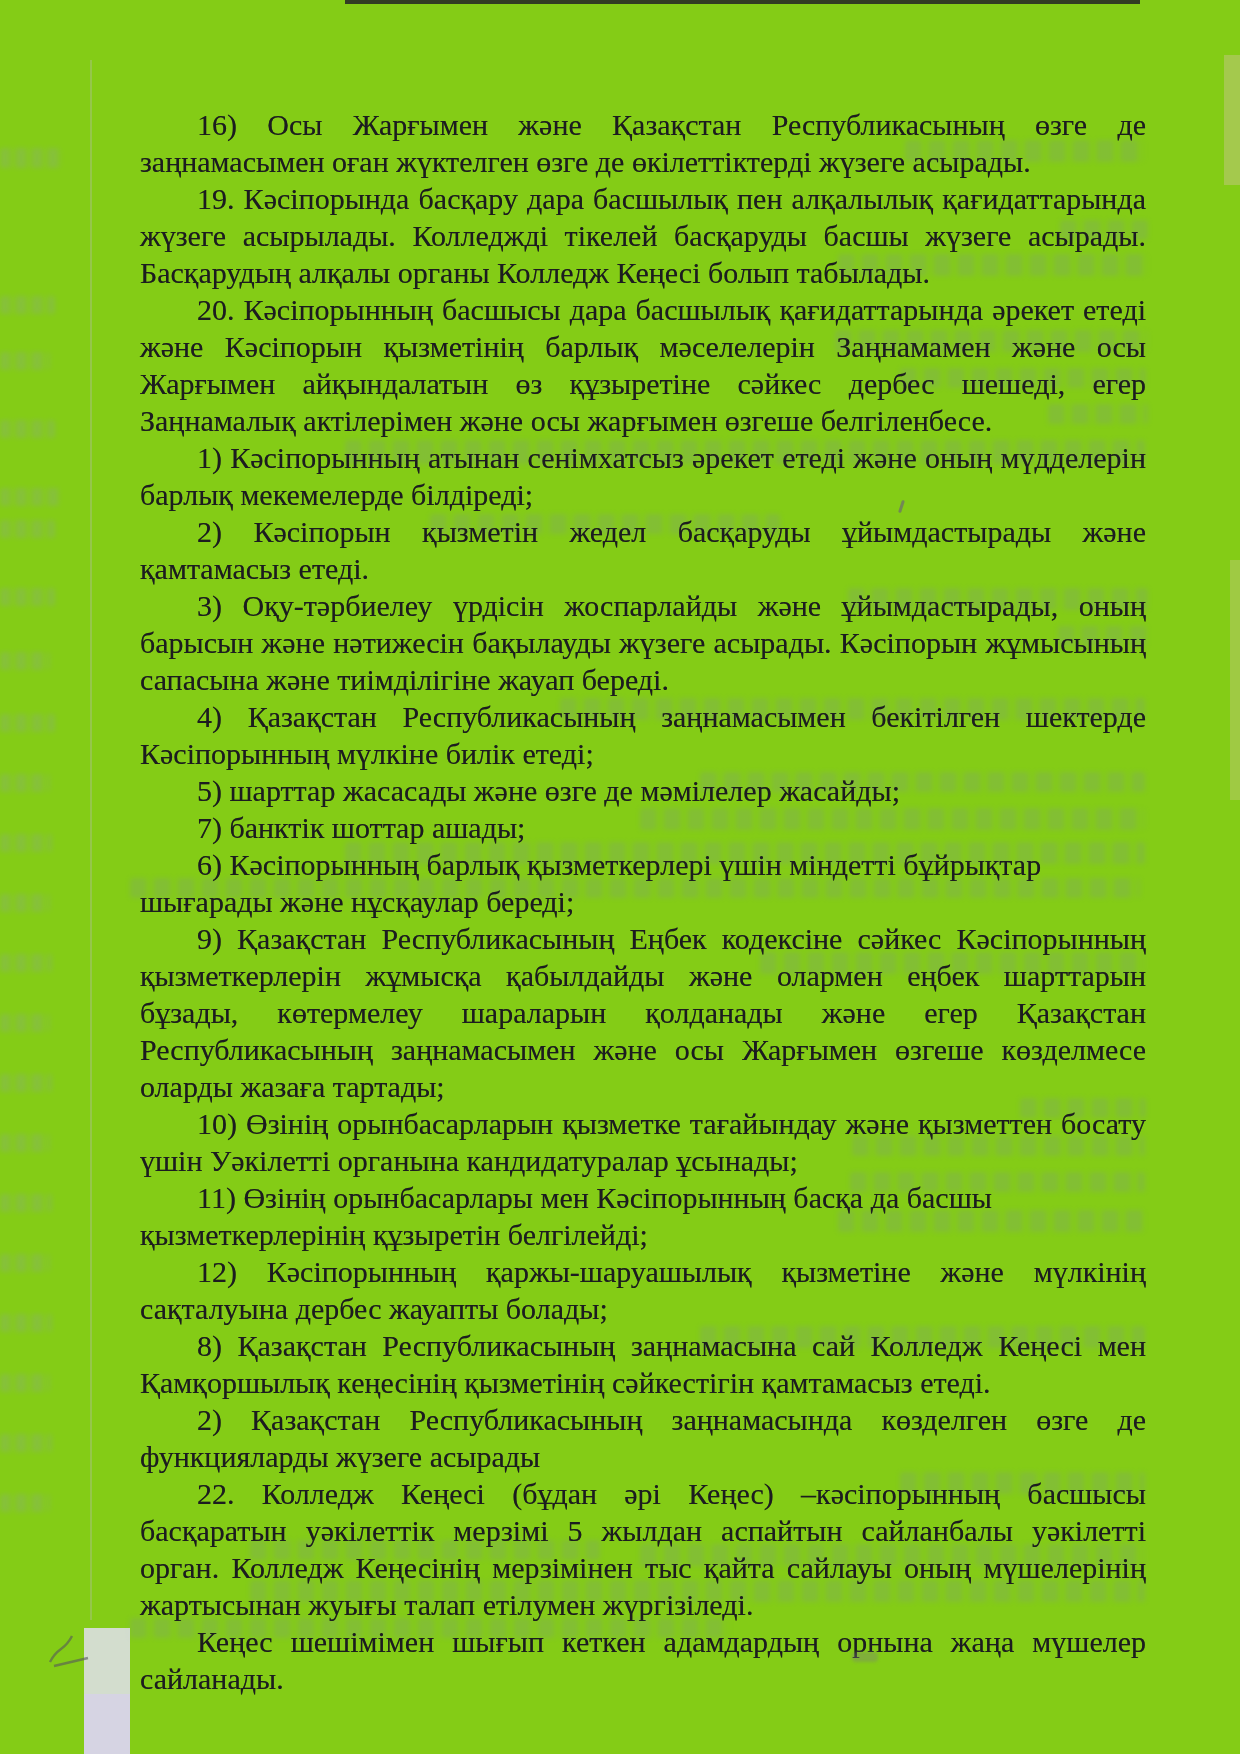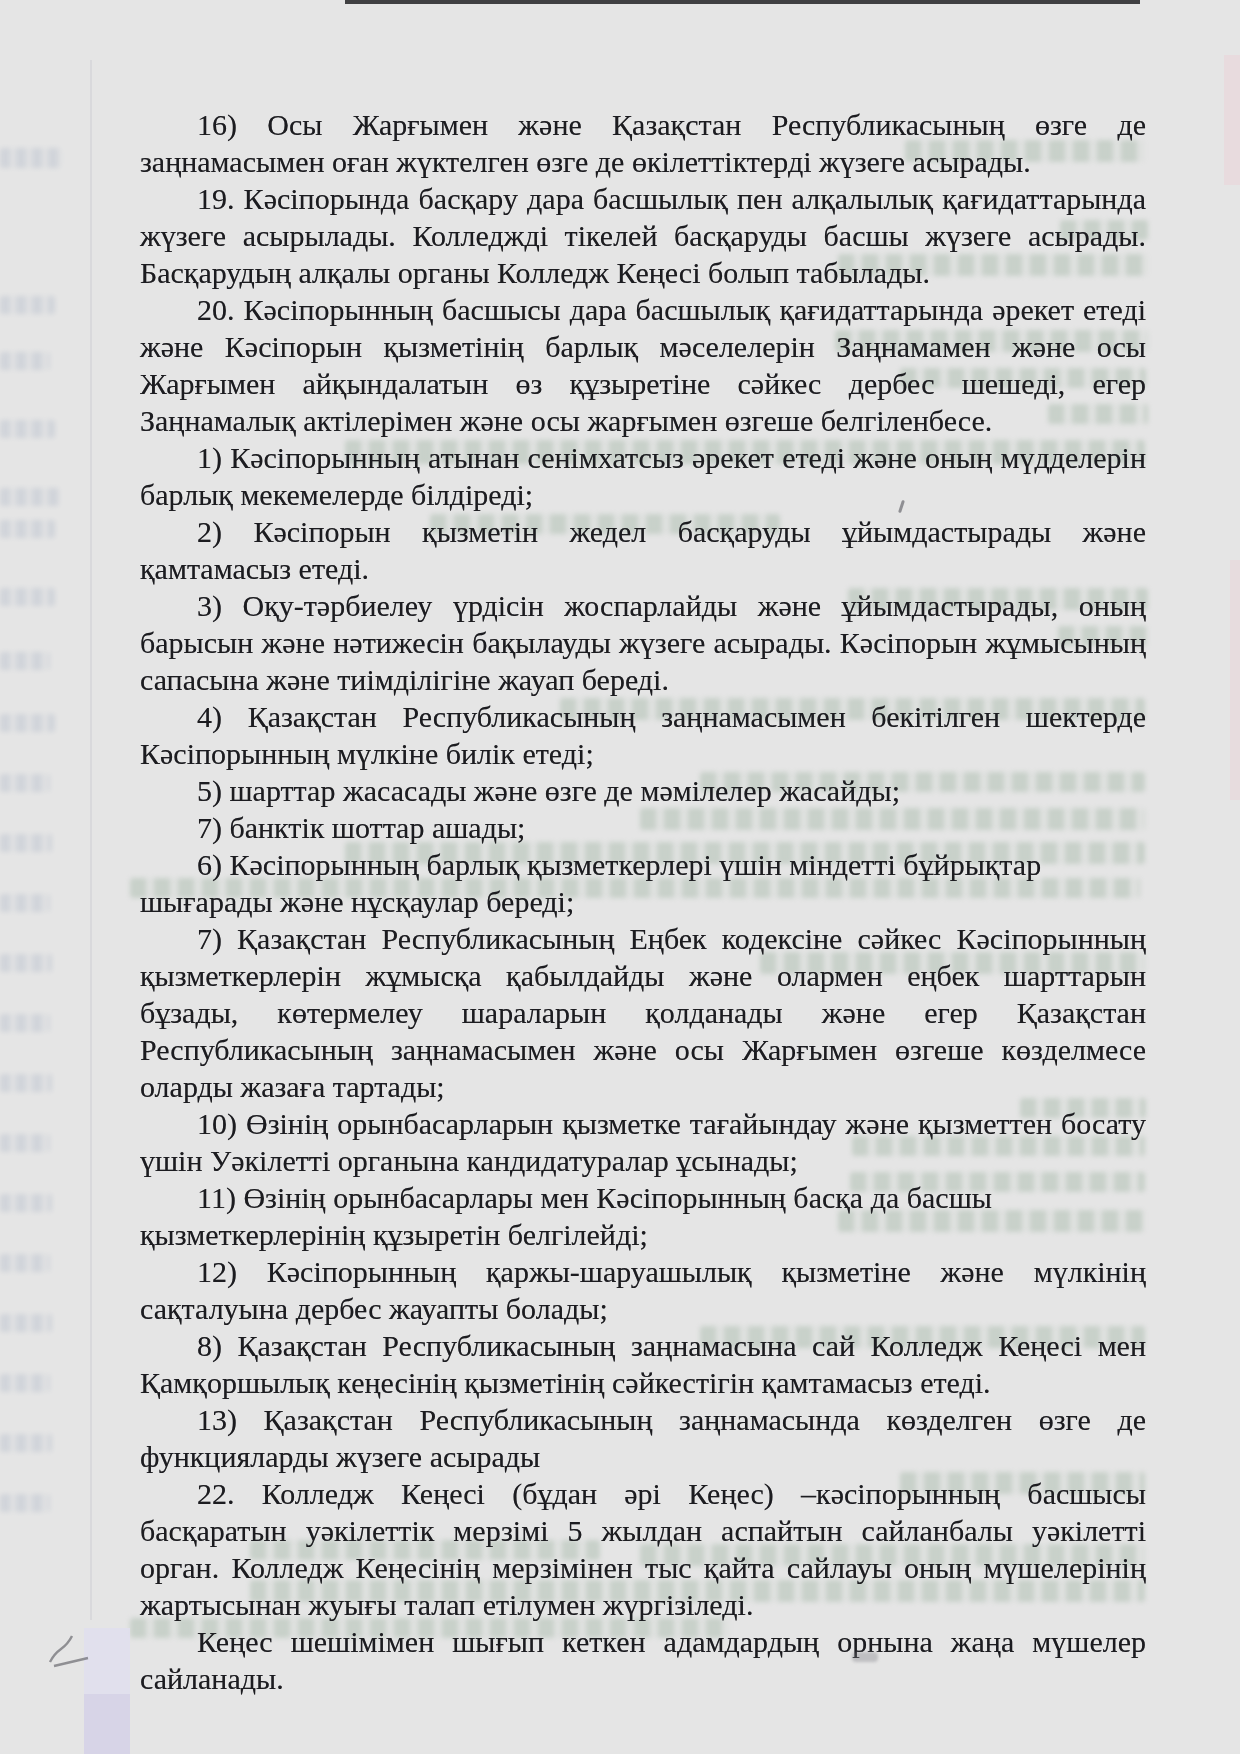--- a/index.html
+++ b/index.html
@@ -1,19 +1,19 @@
 <!DOCTYPE html>
 <html><head>
 <meta charset="utf-8">
 <style>
   html,body{margin:0;padding:0;background:#ffffff;}
   .page{
     position:relative;
     width:1240px;height:1754px;
-    background:#e5e5e5;
+    background:#84cc16;
     overflow:hidden;
     font-family:"Liberation Serif","DejaVu Serif",serif;
   }
   .textblock{
     position:absolute;left:140px;top:106px;width:1006px;
     color:#1c1c20;
     font-size:30px;line-height:37px;
     text-shadow:0 0 0.6px rgba(10,10,15,.5);
   }
   .para{margin:0;text-indent:57px;}
@@ -112,27 +112,27 @@
       <p class="para justify">19. Кәсіпорында басқару дара басшылық пен алқалылық қағидаттарында жүзеге асырылады.  Колледжді тікелей басқаруды басшы жүзеге асырады. Басқарудың алқалы органы Колледж Кеңесі болып табылады.</p>
       <p class="para justify">20. Кәсіпорынның басшысы дара басшылық қағидаттарында әрекет етеді және Кәсіпорын қызметінің барлық мәселелерін Заңнамамен және осы Жарғымен айқындалатын өз құзыретіне сәйкес дербес шешеді, егер Заңнамалық актілерімен және осы жарғымен өзгеше белгіленбесе.</p>
       <p class="para justify">1) Кәсіпорынның атынан сенімхатсыз әрекет етеді және оның мүдделерін барлық мекемелерде  білдіреді;</p>
       <p class="para justify">2) Кәсіпорын қызметін жедел    басқаруды ұйымдастырады және қамтамасыз етеді.</p>
       <p class="para justify">3) Оқу-тәрбиелеу үрдісін жоспарлайды және ұйымдастырады, оның барысын және нәтижесін бақылауды жүзеге асырады. Кәсіпорын жұмысының сапасына және тиімділігіне жауап береді.</p>
       <p class="para justify">4) Қазақстан Республикасының заңнамасымен бекітілген шектерде Кәсіпорынның мүлкіне билік етеді;</p>
       <p class="para left">5) шарттар жасасады және өзге де мәмілелер жасайды;</p>
       <p class="para left">7) банктік шоттар ашады;</p>
       <p class="para left prewrap">6) Кәсіпорынның барлық қызметкерлері үшін міндетті бұйрықтар
 шығарады және нұсқаулар береді;</p>
-      <p class="para justify">7) Қазақстан Республикасының Еңбек кодексіне сәйкес Кәсіпорынның қызметкерлерін жұмысқа қабылдайды және олармен еңбек шарттарын бұзады, көтермелеу шараларын қолданады және егер Қазақстан Республикасының заңнамасымен және осы Жарғымен өзгеше көзделмесе оларды жазаға тартады;</p>
+      <p class="para justify">9) Қазақстан Республикасының Еңбек кодексіне сәйкес Кәсіпорынның қызметкерлерін жұмысқа қабылдайды және олармен еңбек шарттарын бұзады, көтермелеу шараларын қолданады және егер Қазақстан Республикасының заңнамасымен және осы Жарғымен өзгеше көзделмесе оларды жазаға тартады;</p>
       <p class="para justify">10) Өзінің орынбасарларын қызметке тағайындау және қызметтен босату үшін  Уәкілетті органына кандидатуралар ұсынады;</p>
       <p class="para left prewrap">11) Өзінің орынбасарлары мен Кәсіпорынның басқа да басшы
 қызметкерлерінің құзыретін белгілейді;</p>
       <p class="para justify">12) Кәсіпорынның қаржы-шаруашылық қызметіне және мүлкінің сақталуына дербес жауапты болады;</p>
       <p class="para justify">8) Қазақстан Республикасының  заңнамасына сай Колледж Кеңесі мен Қамқоршылық кеңесінің қызметінің сәйкестігін қамтамасыз етеді.</p>
-      <p class="para justify">13) Қазақстан Республикасының заңнамасында көзделген өзге де функцияларды жүзеге асырады</p>
+      <p class="para justify">2) Қазақстан Республикасының заңнамасында көзделген өзге де функцияларды жүзеге асырады</p>
       <p class="para justify">22. Колледж Кеңесі (бұдан әрі  Кеңес) –кәсіпорынның басшысы басқаратын уәкілеттік мерзімі 5 жылдан аспайтын  сайланбалы уәкілетті орган. Колледж   Кеңесінің мерзімінен тыс қайта сайлауы оның мүшелерінің жартысынан жуығы талап етілумен жүргізіледі.</p>
       <p class="para justify">Кеңес шешімімен шығып кеткен адамдардың орнына жаңа мүшелер сайланады.</p>
     </div>
 
   <div class="pen-tick"></div>
 
   <svg class="squiggle" width="60" height="42" viewBox="0 0 60 42">
     <path d="M6 34 C 14 18, 20 24, 28 8 M10 38 l34 -8" stroke="#55555c" stroke-width="2.4" fill="none" opacity="0.8"></path>
   </svg>
 

